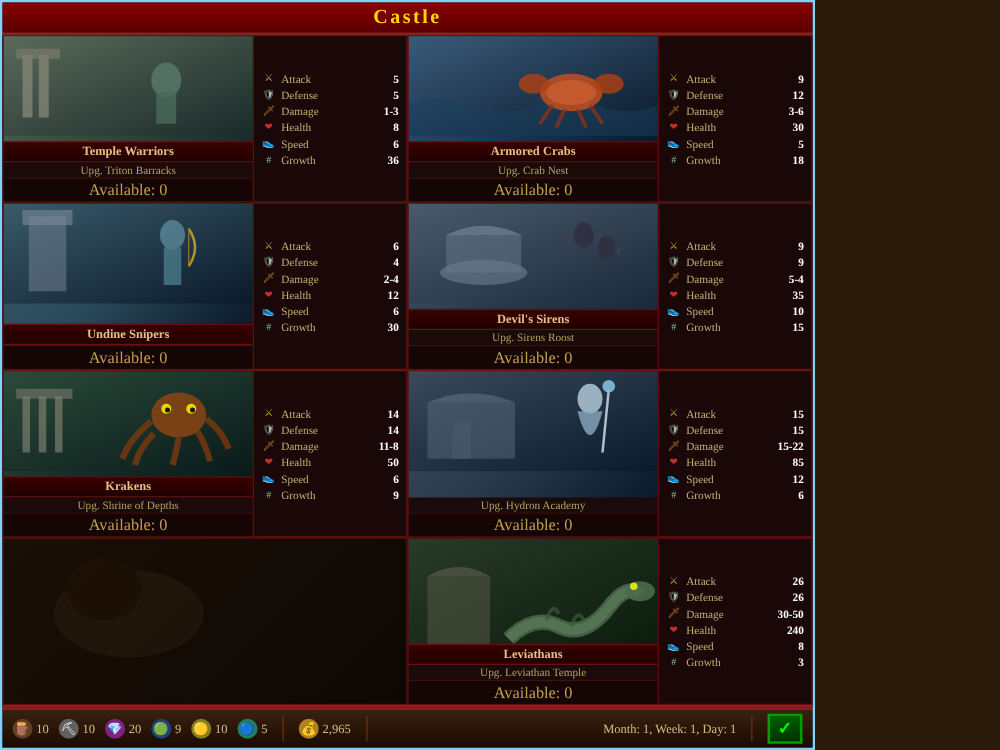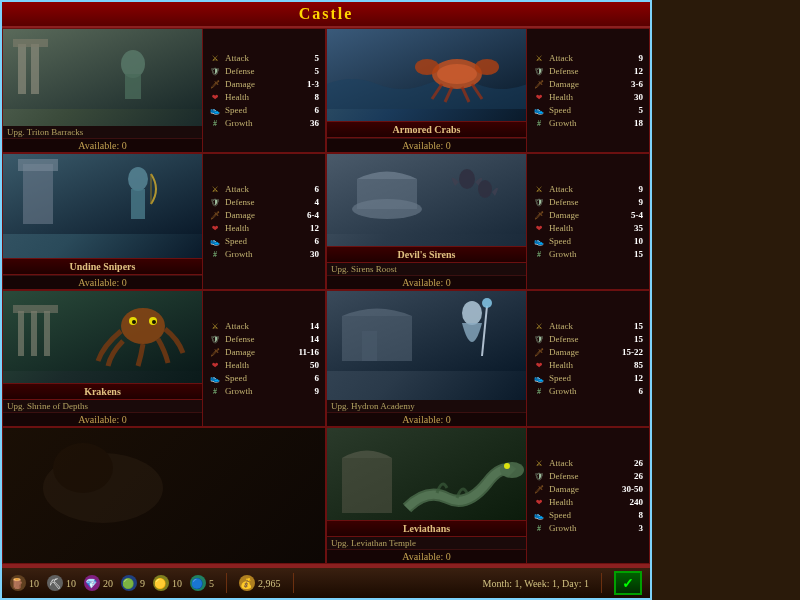--- a/index.html
+++ b/index.html
@@ -73,27 +73,28 @@
       padding: 2px 4px;
       border-top: 1px solid #6b1010;
       border-bottom: 1px solid #6b1010;
       font-weight: bold;
     }
 
     .upg-name {
       background: #1a0a0a;
       color: #b0a060;
       font-size: 9px;
+      text-align: center;
       padding: 1px 4px;
     }
 
     .available {
       background: #150505;
       color: #c0a050;
-      font-size: 10px;
+      font-size: 13px;
       text-align: center;
       padding: 1px 4px;
       border-top: 1px solid #3a1010;
     }
 
     .card-stats {
       flex: 1;
       display: flex;
       flex-direction: column;
       justify-content: center;
@@ -245,20 +246,23 @@
               <rect width="200" height="80" fill="url(#g0)"></rect>
 
               <rect x="15" y="15" width="8" height="50" fill="#8a8a7a" opacity="0.7"></rect>
               <rect x="28" y="15" width="8" height="50" fill="#8a8a7a" opacity="0.7"></rect>
               <rect x="10" y="10" width="35" height="8" fill="#7a7a6a" opacity="0.7"></rect>
 
               <ellipse cx="130" cy="35" rx="12" ry="14" fill="#5a7a6a" opacity="0.8"></ellipse>
               <rect x="122" y="45" width="16" height="25" fill="#4a6a5a" opacity="0.8"></rect>
             </svg>
           </div>
+        </div>
+        <div class="creature-name">
+          <span>Temple Warriors</span>
         </div>
         <div class="upg-name">
           <span>Upg. Triton Barracks</span>
         </div>
         <div class="available">
           <span>Available: 0</span>
         </div>
       </div>
       <div class="card-stats">
         <div class="stat-row">
@@ -318,20 +322,23 @@
               <line x1="115" y1="55" x2="105" y2="70" stroke="#a03010" stroke-width="3" opacity="0.7"></line>
               <line x1="125" y1="58" x2="118" y2="73" stroke="#a03010" stroke-width="3" opacity="0.7"></line>
               <line x1="135" y1="58" x2="142" y2="73" stroke="#a03010" stroke-width="3" opacity="0.7"></line>
               <line x1="145" y1="55" x2="155" y2="70" stroke="#a03010" stroke-width="3" opacity="0.7"></line>
             </svg>
           </div>
         </div>
         <div class="creature-name">
           <span>Armored Crabs</span>
         </div>
+        <div class="upg-name">
+          <span>Upg. Crab Nest</span>
+        </div>
         <div class="available">
           <span>Available: 0</span>
         </div>
       </div>
       <div class="card-stats">
         <div class="stat-row">
           <span class="stat-icon sword">⚔</span>
           <span class="stat-label">Attack</span>
           <span class="stat-value">9</span>
         </div>
@@ -401,21 +408,21 @@
           <span class="stat-value">6</span>
         </div>
         <div class="stat-row">
           <span class="stat-icon shield">🛡</span>
           <span class="stat-label">Defense</span>
           <span class="stat-value">4</span>
         </div>
         <div class="stat-row">
           <span class="stat-icon dagger">🗡</span>
           <span class="stat-label">Damage</span>
-          <span class="stat-value">6-4</span>
+          <span class="stat-value">2-4</span>
         </div>
         <div class="stat-row">
           <span class="stat-icon heart">❤</span>
           <span class="stat-label">Health</span>
           <span class="stat-value">12</span>
         </div>
         <div class="stat-row">
           <span class="stat-icon boot">👟</span>
           <span class="stat-label">Speed</span>
           <span class="stat-value">6</span>
@@ -547,21 +554,21 @@
           <span class="stat-value">14</span>
         </div>
         <div class="stat-row">
           <span class="stat-icon shield">🛡</span>
           <span class="stat-label">Defense</span>
           <span class="stat-value">14</span>
         </div>
         <div class="stat-row">
           <span class="stat-icon dagger">🗡</span>
           <span class="stat-label">Damage</span>
-          <span class="stat-value">11-16</span>
+          <span class="stat-value">11-8</span>
         </div>
         <div class="stat-row">
           <span class="stat-icon heart">❤</span>
           <span class="stat-label">Health</span>
           <span class="stat-value">50</span>
         </div>
         <div class="stat-row">
           <span class="stat-icon boot">👟</span>
           <span class="stat-label">Speed</span>
           <span class="stat-value">6</span>

